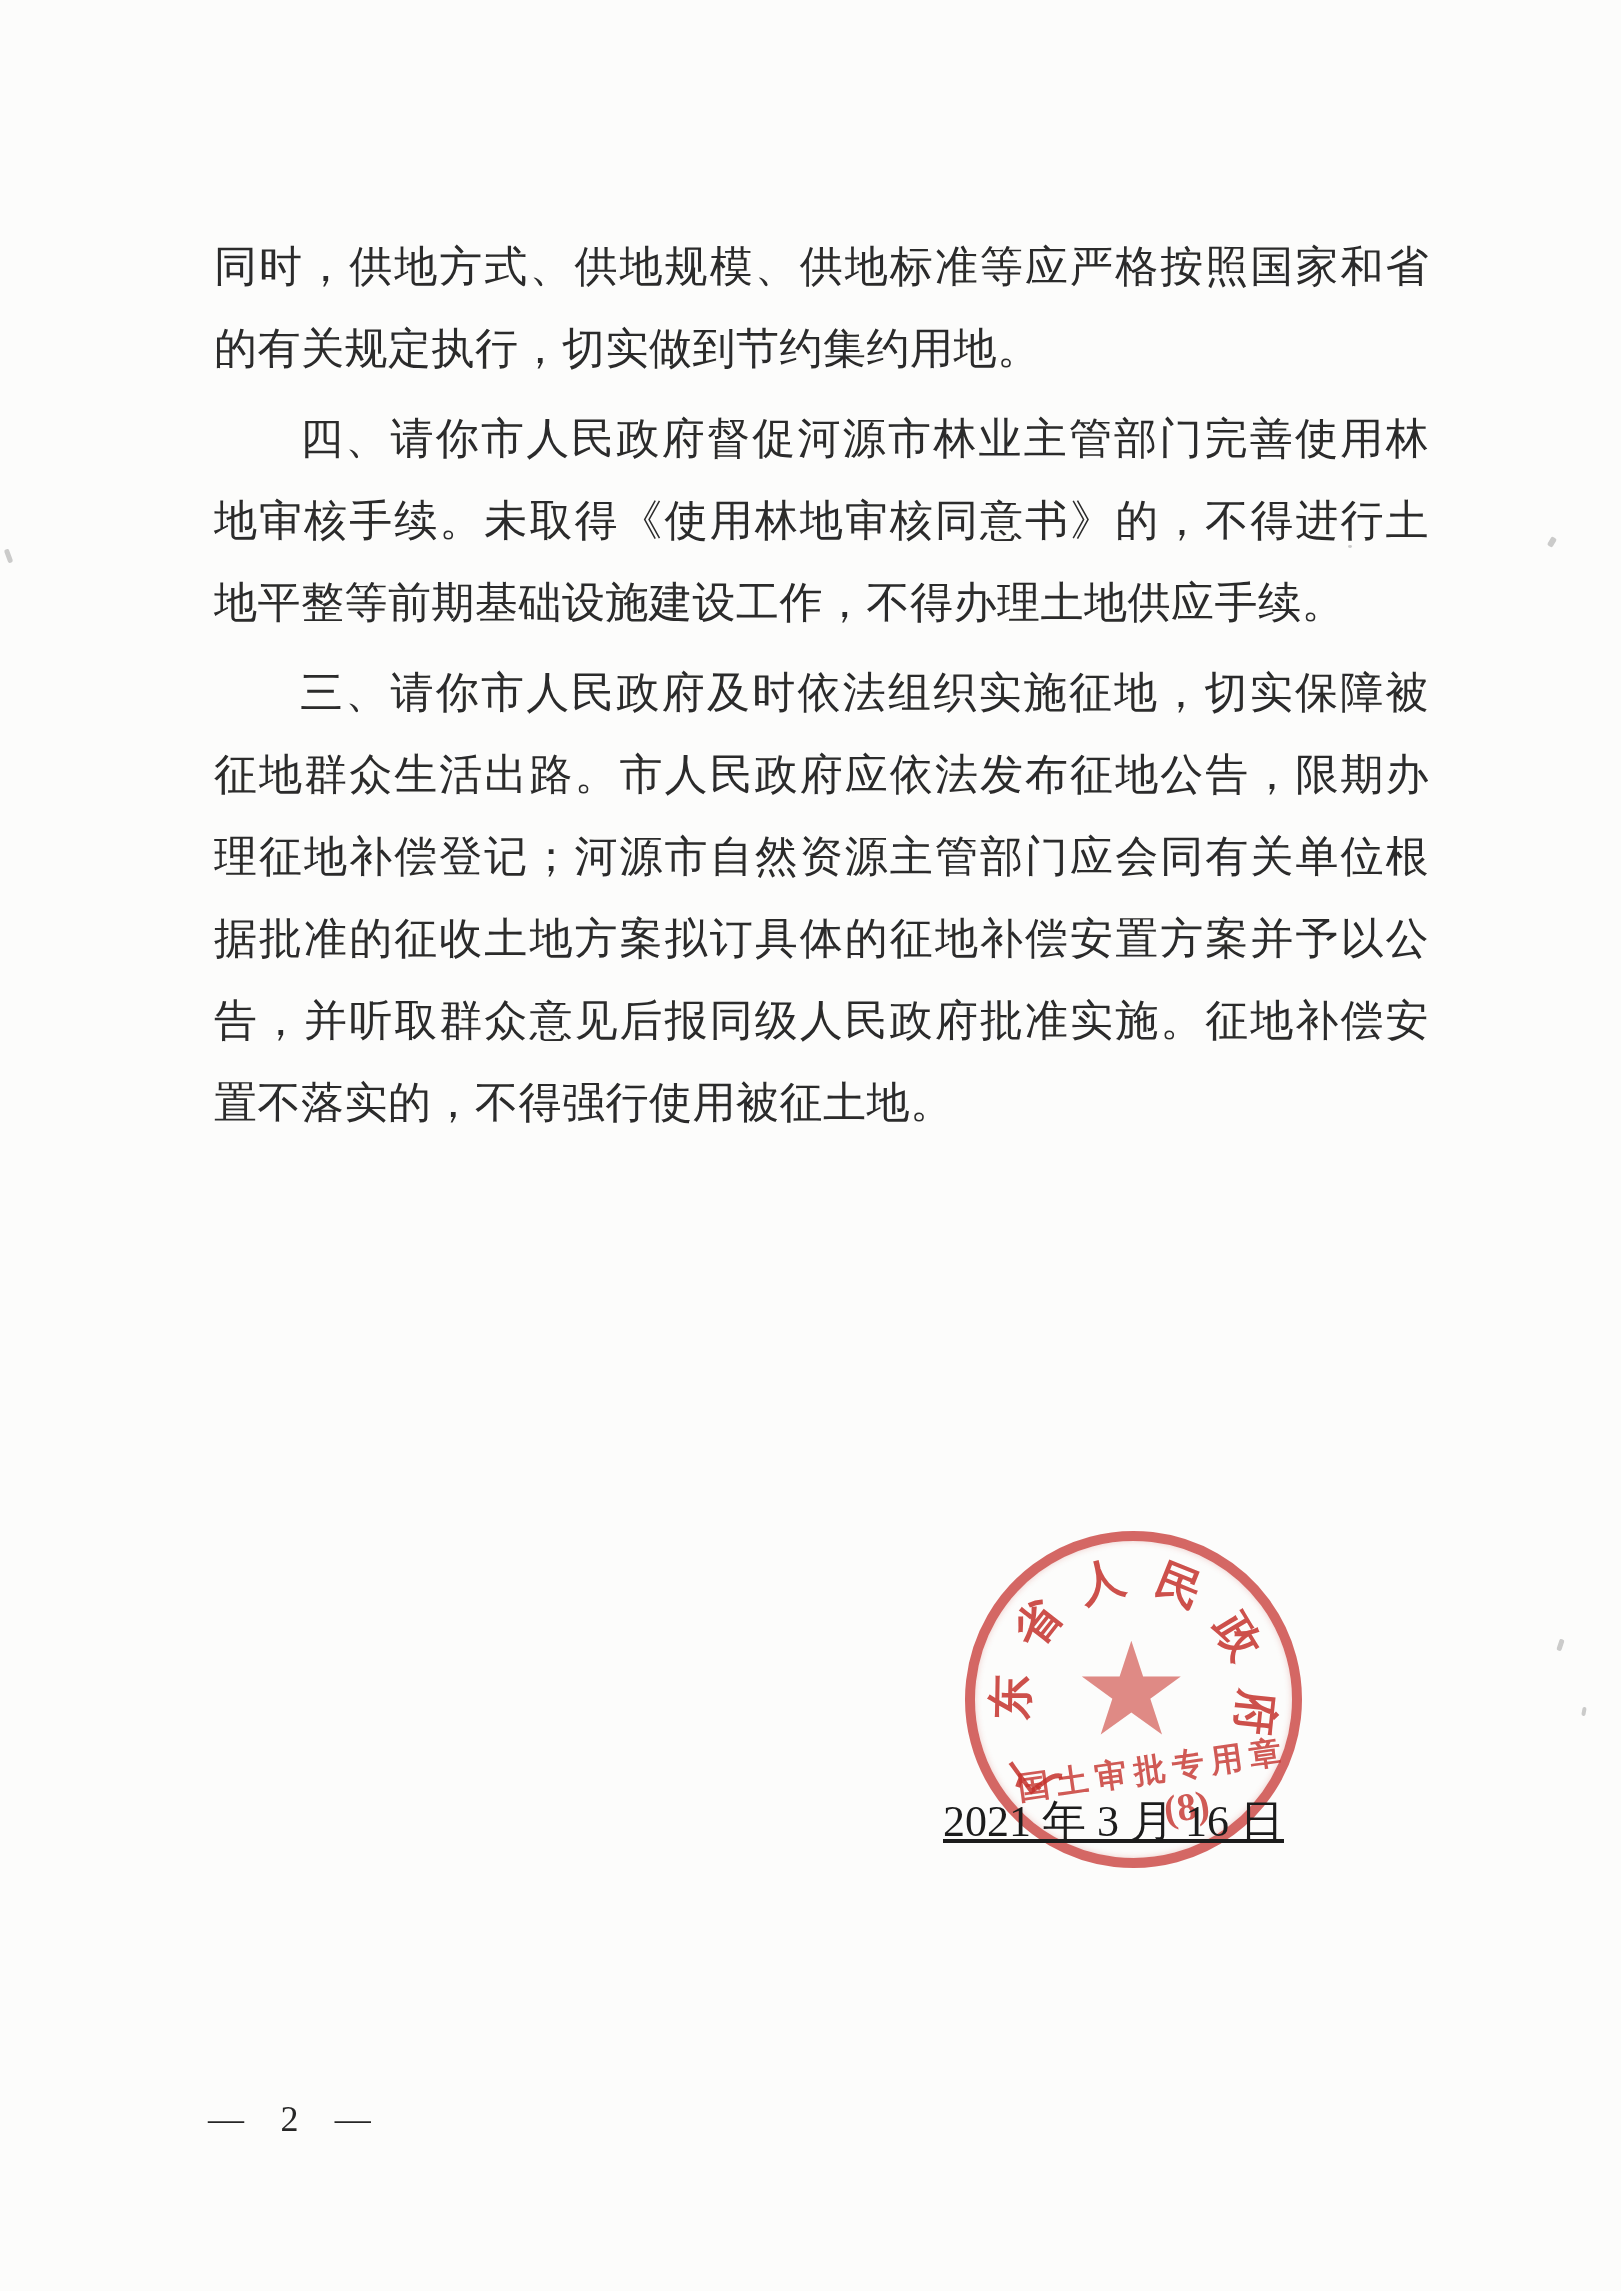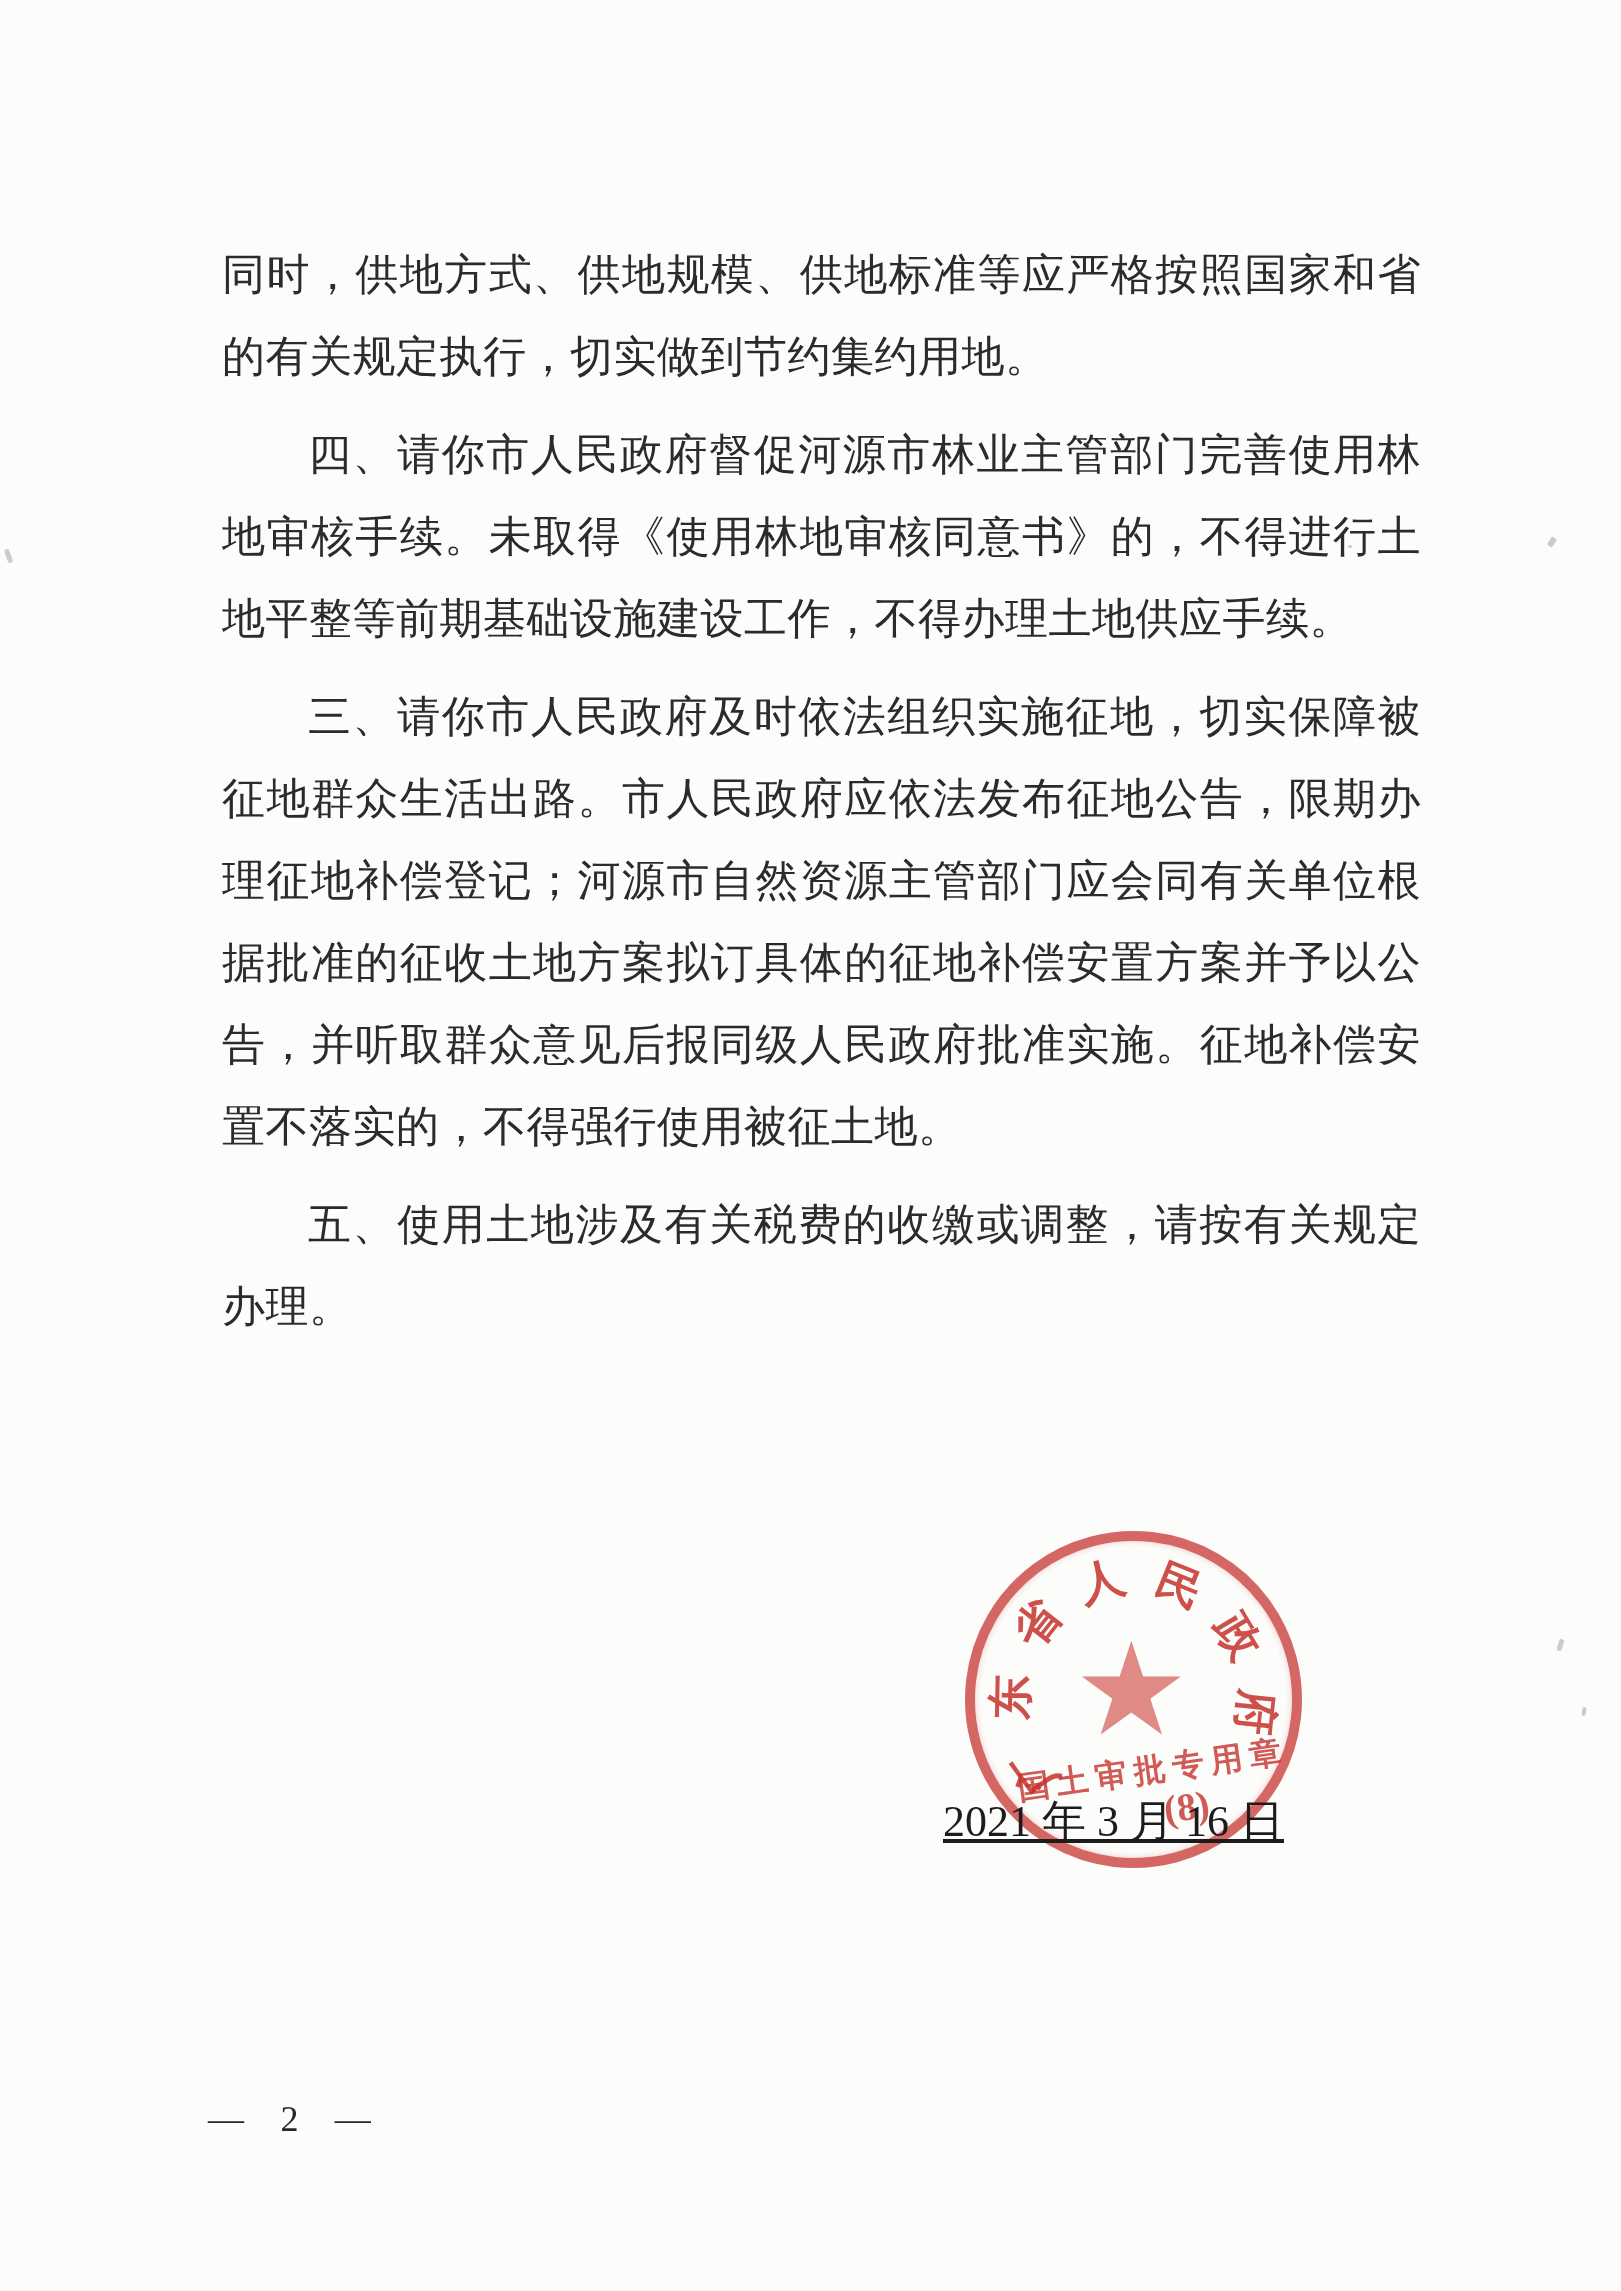--- a/index.html
+++ b/index.html
@@ -22,21 +22,21 @@
     left: 206px;
     top: 218px;
     width: 1231px;
     font-size: 43px;
     line-height: 82px;
     text-align: justify;
     text-justify: inter-ideograph;
     letter-spacing: 0.5px;
   }
   .body-text p {
-    margin: 16px;
+    margin: 8px;
     padding: 0;
     text-indent: 2em;
   }
   .body-text p.no-indent { text-indent: 0; }
 
   
   .signature {
     position: absolute;
     left: 965px;
     top: 1707px;
@@ -145,21 +145,20 @@
 </style>
 </head>
 <body>
 
 <div class="page">
 
   <div class="body-text">
     <p class="no-indent">同时，供地方式、供地规模、供地标准等应严格按照国家和省的有关规定执行，切实做到节约集约用地。</p>
     <p>四、请你市人民政府督促河源市林业主管部门完善使用林地审核手续。未取得《使用林地审核同意书》的，不得进行土地平整等前期基础设施建设工作，不得办理土地供应手续。</p>
     <p>三、请你市人民政府及时依法组织实施征地，切实保障被征地群众生活出路。市人民政府应依法发布征地公告，限期办理征地补偿登记；河源市自然资源主管部门应会同有关单位根据批准的征收土地方案拟订具体的征地补偿安置方案并予以公告，并听取群众意见后报同级人民政府批准实施。征地补偿安置不落实的，不得强行使用被征土地。</p>
-    <p>五、使用土地涉及有关税费的收缴或调整，请按有关规定办理。</p>
   </div>
 
   <div class="seal">
     <div class="seal-ring"></div>
     <div class="seal-star">★</div>
     <div class="seal-arc" style="transform: rotate(-111deg);">
         <span>广</span>
       </div>
     <div class="seal-arc" style="transform: rotate(-74deg);">
         <span>东</span>

